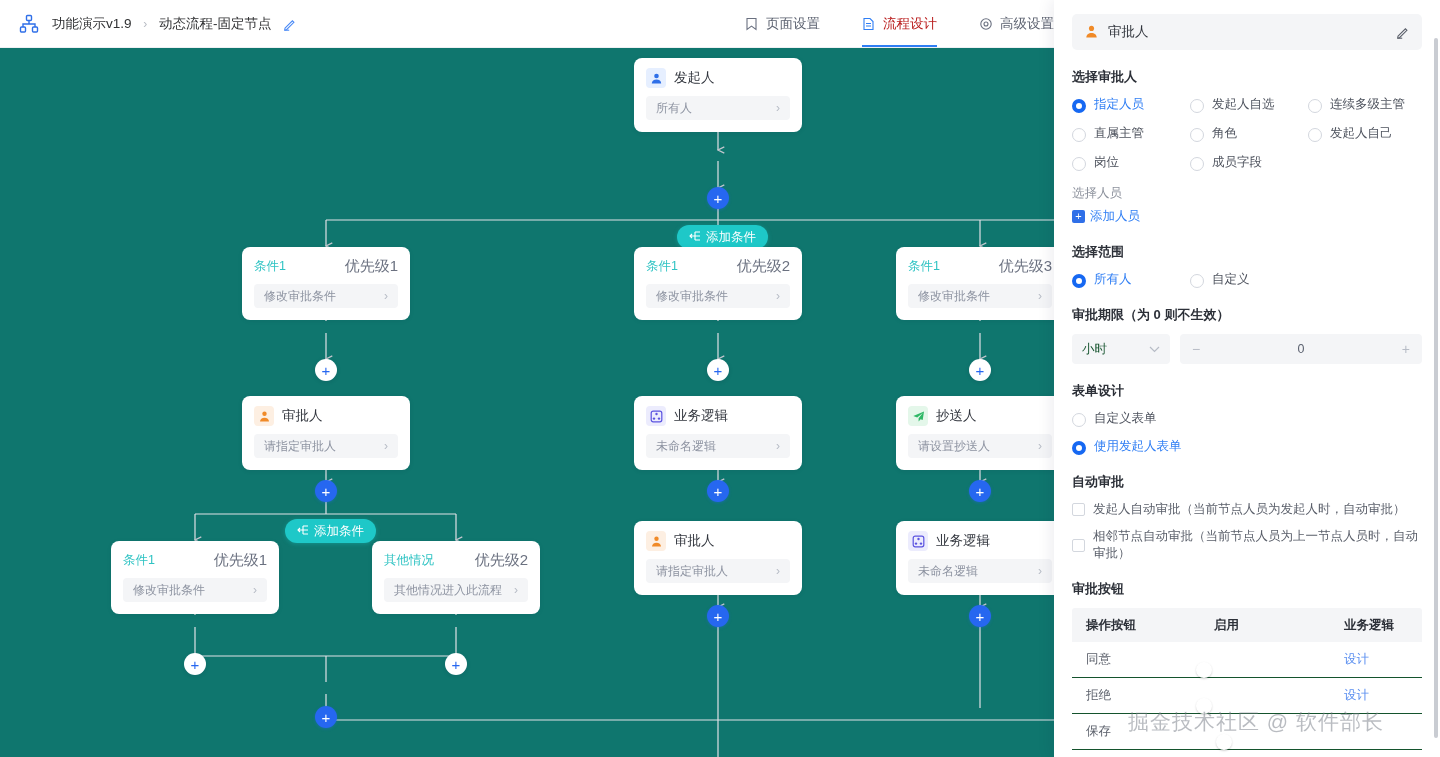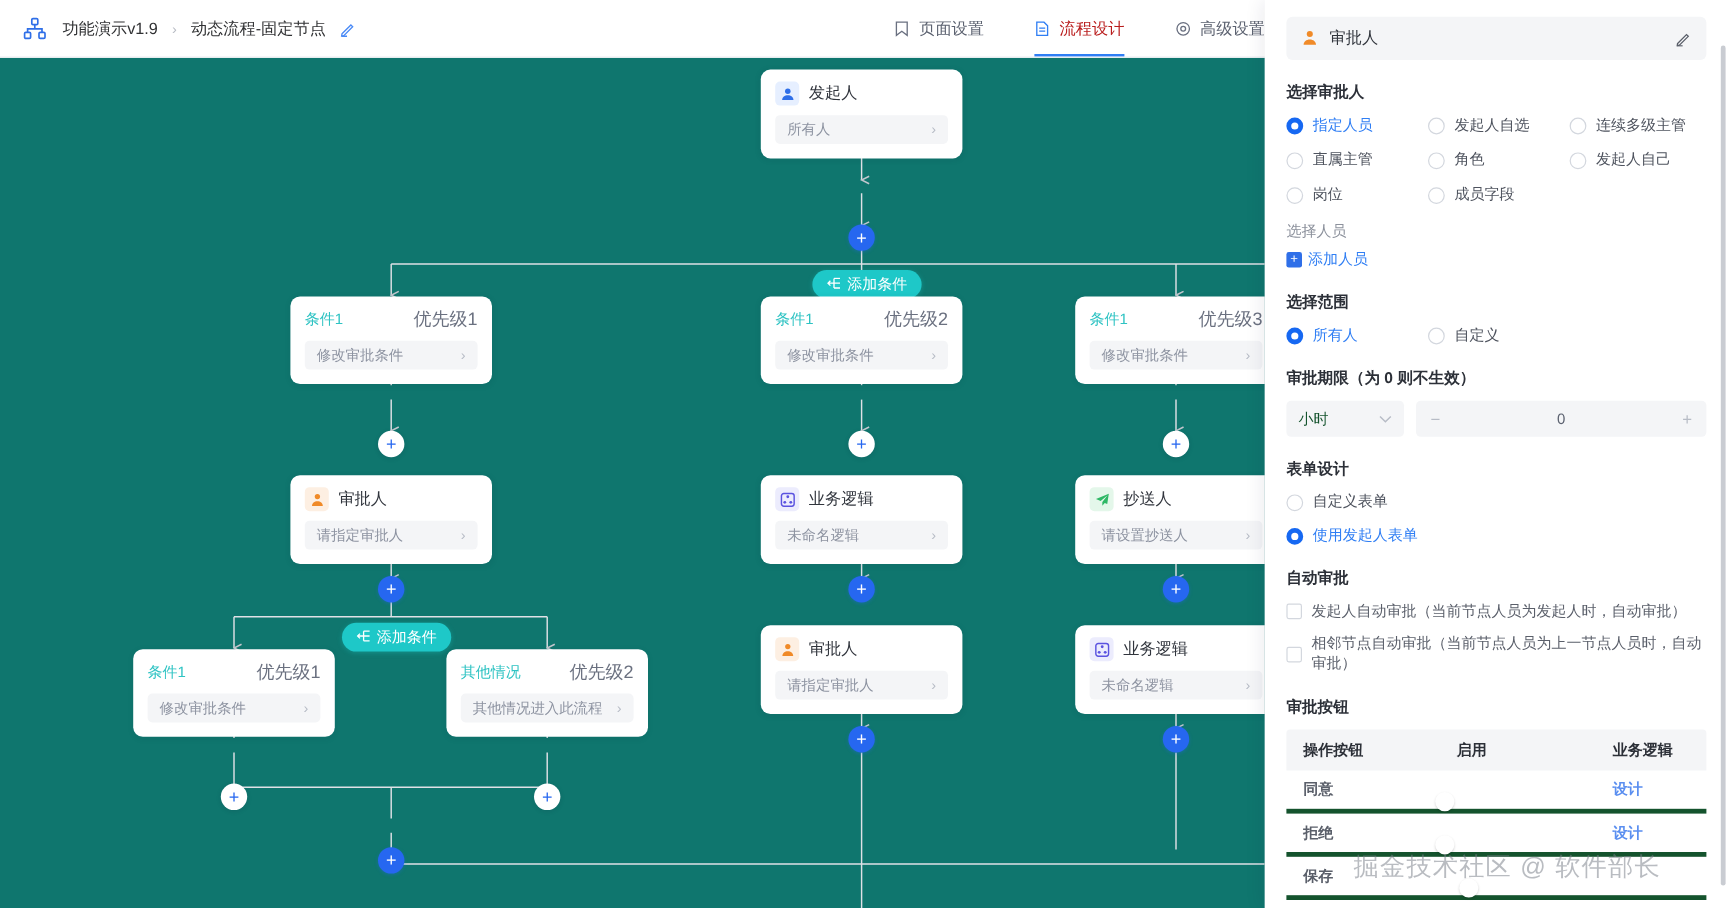--- a/index.html
+++ b/index.html
@@ -99,21 +99,21 @@
   .panel-head .ptitle { font-size: 13.5px; color: #31353d; flex: 1; }
   .panel-head .pen { width: 14px; height: 14px; display:flex; cursor:pointer; }
   .panel-body { padding: 0 18px 0 18px; }
 
   .sec-title { font-size: 13px; font-weight: bold; color: #2c3038; margin: 18px 0 10px 0; }
   .sec-sub { font-size: 12.5px; color: #8c919c; margin: 14px 0 4px 0; }
 
   .radio-grid { display: grid; grid-template-columns: 118px 118px 1fr; row-gap: 12px; }
   .radio-grid.two { grid-template-columns: 118px 1fr; }
   .radio-grid.one { grid-template-columns: 1fr; row-gap: 11px; }
-  .rad { display: flex; align-items: center; gap: 8px; font-size: 12.5px; color: #4e535e; cursor: pointer; }
+  .rad { display: flex; align-items: flex-end; gap: 8px; font-size: 12.5px; color: #4e535e; cursor: pointer; }
   .rad .dot { width: 14px; height: 14px; border-radius: 50%; border: 1px solid #d3d7de; background:#fff; flex: 0 0 auto; }
   .rad.on .dot { border: 4px solid #1668f2; background: #fff; }
   .rad.on { color: #2f7ef4; }
 
   .addlink { display: inline-flex; align-items: center; gap: 5px; font-size: 12.5px; color: #2f7ef4; cursor: pointer; }
   .addlink .sq { width: 13px; height: 13px; border-radius: 2px; background: #2f6fe8; color:#fff;
                  display:flex; align-items:center; justify-content:center; font-size: 11px; line-height: 1; }
 
   .dur-row { display: flex; gap: 10px; margin-top: 4px; }
   .dur-sel {
@@ -127,21 +127,21 @@
   .dur-num .step { color: #b7bcc6; font-size: 14px; cursor: pointer; }
   .dur-num .val { flex:1; text-align: center; }
 
   .chk { display: flex; align-items: center; gap: 8px; font-size: 12.5px; color: #5a5f6a; margin-bottom: 10px; cursor: pointer; }
   .chk .box { width: 13px; height: 13px; border: 1px solid #d3d7de; border-radius: 2px; background: #fff; flex: 0 0 auto; }
 
   
   .btn-table { margin-top: 8px; font-size: 12.5px; }
   .bt-head { display: flex; background: #f4f5f7; height: 34px; align-items: center; border-radius: 3px 3px 0 0; }
   .bt-head > div { font-weight: bold; color: #2c3038; }
-  .bt-row { display: flex; height: 36px; align-items: center; border-bottom: 4px solid #14532d; font-weight: bold; }
+  .bt-row { display: flex; height: 36px; align-items: center; border-bottom: 1px solid #14532d; }
   .c1 { width: 142px; padding-left: 14px; color: #5a5f6a; }
   .c2 { width: 130px; color: #5a5f6a; }
   .c3 { flex: 1; color: #5a5f6a; }
   .toggle { width: 38px; height: 20px; border-radius: 10px; position: relative; cursor: pointer; }
   .toggle.on { background: #1668f2; }
   .toggle.off { background: #d6d9de; }
   .toggle .knob { position: absolute; top: 2px; width: 16px; height: 16px; border-radius: 50%; background: #fff; box-shadow: 0 1px 2px rgba(0,0,0,.18); }
   .toggle.on .knob { right: 2px; }
   .toggle.off .knob { left: 2px; }
   .link { color: #5b8ff0; cursor: pointer; }

